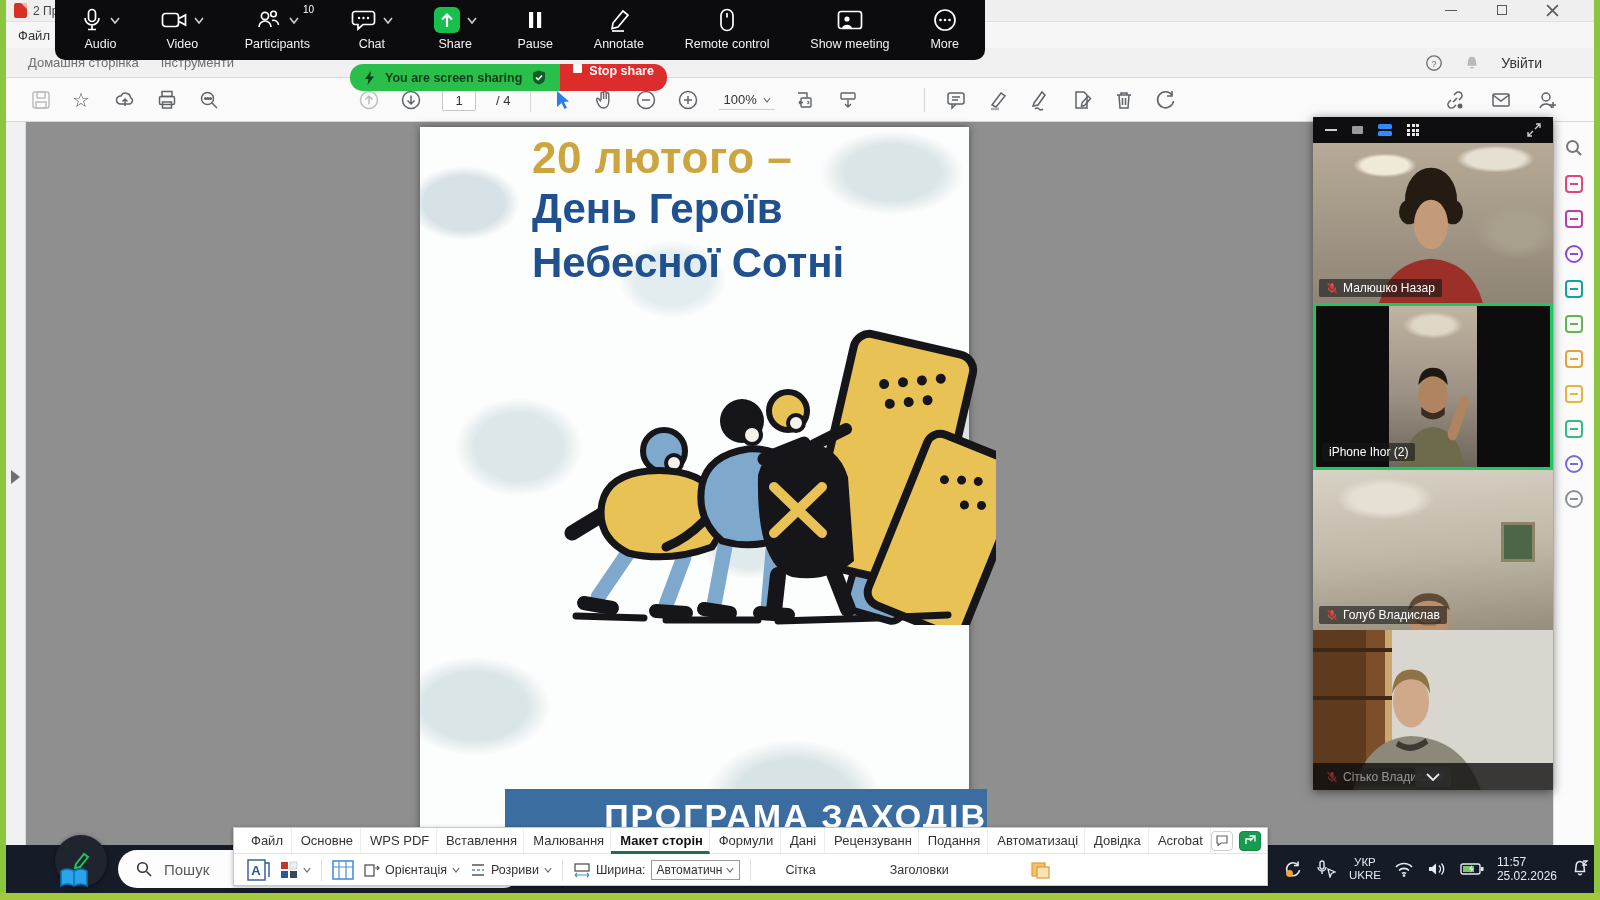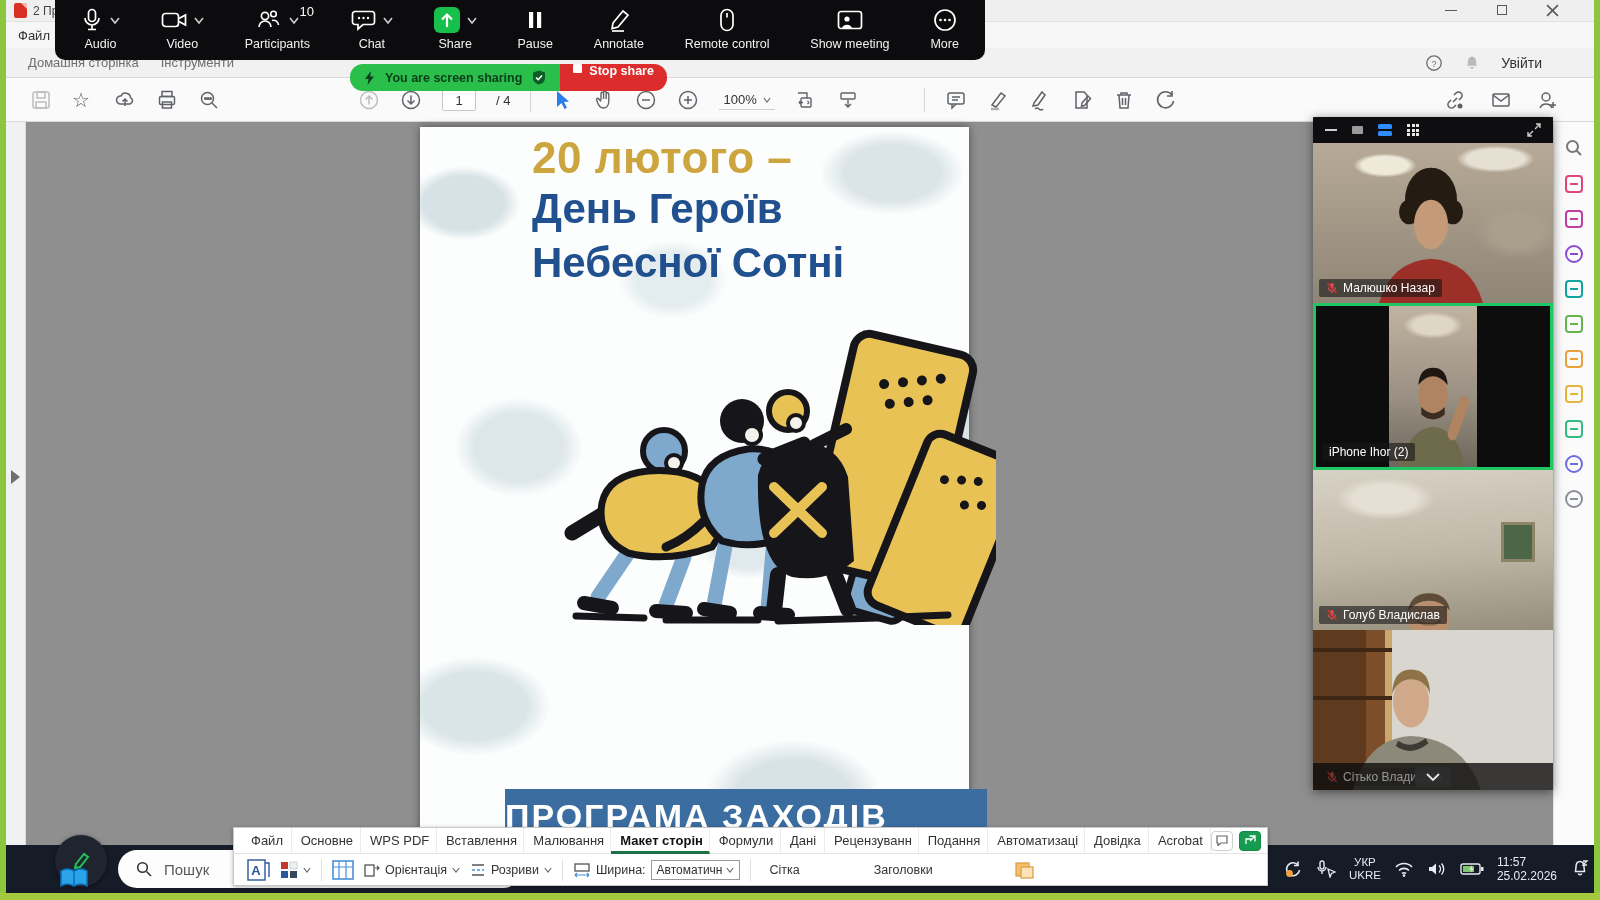--- a/index.html
+++ b/index.html
@@ -64,21 +64,21 @@
       radial-gradient(160px 105px at 68% 88%, #d8e3e6 0 36%, transparent 55%),
       radial-gradient(90px 65px at 46% 20%, #e3ecee 0 40%, transparent 60%),
       radial-gradient(80px 55px at 60% 55%, #e0e9eb 0 40%, transparent 60%),
       #fcfdfd; }
   .pt1 { position:absolute; left:112px; top:6px; font-size:44px; font-weight:bold; color:#cda53e; letter-spacing:.5px; }
   .pt2 { position:absolute; left:112px; top:58px; font-size:42px; font-weight:bold; color:#21508e; }
   .pt3 { position:absolute; left:112px; top:112px; font-size:42px; font-weight:bold; color:#21508e; }
   .pillus { position:absolute; left:96px; top:198px; width:480px; height:300px; }
   .phash { position:absolute; left:0; right:0; top:598px; text-align:center; font-size:25px; font-weight:800; color:#151515; letter-spacing:1px; }
   .pbanner { position:absolute; left:85px; top:662px; width:482px; height:72px; background:#3b6da0; }
-  .pbanner span { display:block; text-align:left; margin-top:8px; font-size:34px; font-weight:800; color:#fff; letter-spacing:2px; }
+  .pbanner span { display:block; text-align:right; margin-top:8px; font-size:34px; font-weight:800; color:#fff; letter-spacing:2px; }
 
   
   .word { position:absolute; left:233px; top:827px; width:1035px; height:59px; background:#fff; border:1px solid #c9c9c9; box-shadow:0 1px 4px rgba(0,0,0,.3); z-index:6; }
   .wtabs { display:flex; align-items:center; height:26px; border-bottom:1px solid #e4e4e4; padding-left:8px; }
   .wtab { font-size:13px; color:#333; padding:0 9px; height:26px; line-height:26px; white-space:nowrap; cursor:pointer; border-right:1px solid #ececec; overflow:hidden; }
   .wtab.active { font-weight:bold; color:#111; border-bottom:3px solid #1e7145; }
   .wtab-btns { margin-left:auto; display:flex; gap:6px; margin-right:6px; }
   .wbtn { width:22px; height:20px; border:1px solid #cfcfcf; border-radius:4px; background:#fff; display:flex; align-items:center; justify-content:center; cursor:pointer; }
   .wbtn.green { background:#179b51; border-color:#128a46; }
   .wribbon { display:flex; align-items:center; height:31px; gap:10px; padding-left:12px; font-size:12.5px; color:#333; }
@@ -98,21 +98,21 @@
   .tray svg { display:block; }
   .tray .txt2 { font-size:11.5px; line-height:13px; text-align:center; }
   .tray .dt { font-size:12px; line-height:14px; }
 
   
   .ztb { position:absolute; left:55px; top:0; width:930px; height:60px; background:#0c0c0e; border-radius:0 0 10px 10px; z-index:20; display:flex; align-items:flex-start; justify-content:space-between; padding:7px 26px 0 26px; }
   .zitem { display:flex; flex-direction:column; align-items:center; gap:4px; color:#f2f2f2; cursor:pointer; position:relative; }
   .zico { height:26px; display:flex; align-items:center; gap:7px; }
   .zico svg { display:block; }
   .zlabel { font-size:12.5px; white-space:nowrap; }
-  .zbadge { position:absolute; top:-3px; right:-4px; font-size:13px; color:#fff; }
+  .zbadge { position:absolute; top:-3px; right:-4px; font-size:10px; color:#fff; }
   .share-sq { width:26px; height:26px; background:#17c04b; border-radius:6px; display:flex; align-items:center; justify-content:center; }
 
   
   .sbanner { position:absolute; left:350px; top:64px; height:27px; display:flex; z-index:21; font-weight:bold; font-size:12.5px; }
   .sb-green { background:#2abf4b; color:#0b3d1c; border-radius:13px 0 0 13px; display:flex; align-items:center; gap:10px; padding:0 14px; }
   .sb-red { background:#dd2c2c; color:#fff; border-radius:0 13px 13px 0; display:flex; align-items:flex-start; gap:7px; padding:0 13px; cursor:pointer; }
   .stop-sq { width:9px; height:9px; background:#fff; border-radius:1px; }
 
   
   .panel { position:absolute; left:1313px; top:117px; width:240px; height:673px; z-index:22; box-shadow:0 2px 10px rgba(0,0,0,.5); display:flex; flex-direction:column; background:#1c1c1c; }
@@ -475,21 +475,21 @@
           </svg>
         <span class="wr-label">Ширина:</span>
         <div class="wsel">
           <span>Автоматичн</span>
           <svg class="chev-g" viewBox="0 0 10 7">
               <path d="M1 1 L5 6 L9 1" fill="none" stroke="#666" stroke-width="1.4"></path>
             </svg>
         </div>
       </div>
       <div class="wr-sep"></div>
-      <span class="wr-label" style="margin-left:8px;">Сітка</span>
+      <span class="wr-label" style="margin-left:24px;">Сітка</span>
       <span class="wr-label" style="margin-left:64px;">Заголовки</span>
       <svg class="wr-ic" width="22" height="20" viewBox="0 0 22 20" style="margin-left:70px;">
           <rect x="3" y="3" width="13" height="13" fill="#f5c069" stroke="#d89c3e" stroke-width="1.2"></rect>
           <rect x="8" y="7" width="12" height="11" fill="#fbe3b6" stroke="#d89c3e" stroke-width="1.2"></rect>
         </svg>
     </div>
   </div>
 
   <div class="taskbar">
     <div class="annot-bubble">

